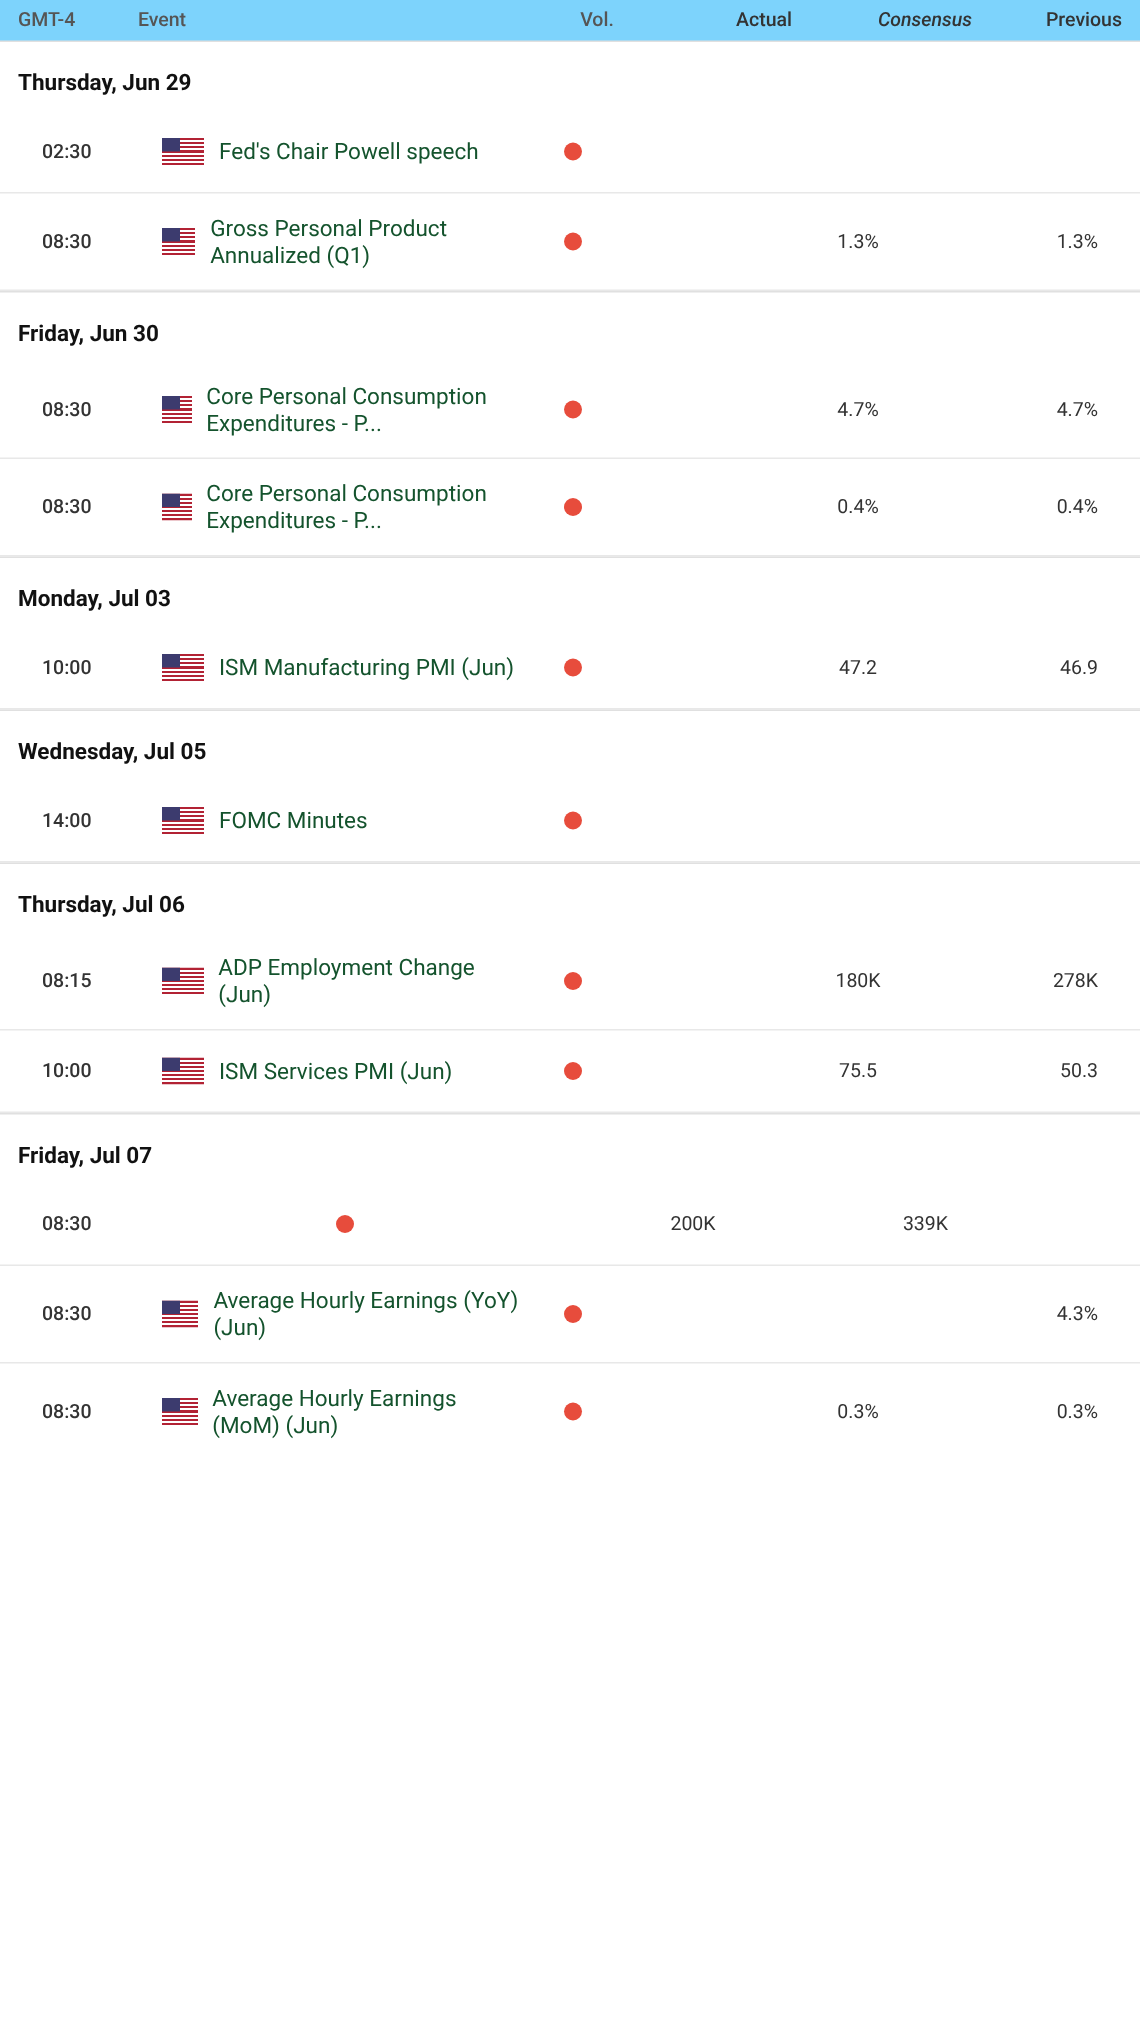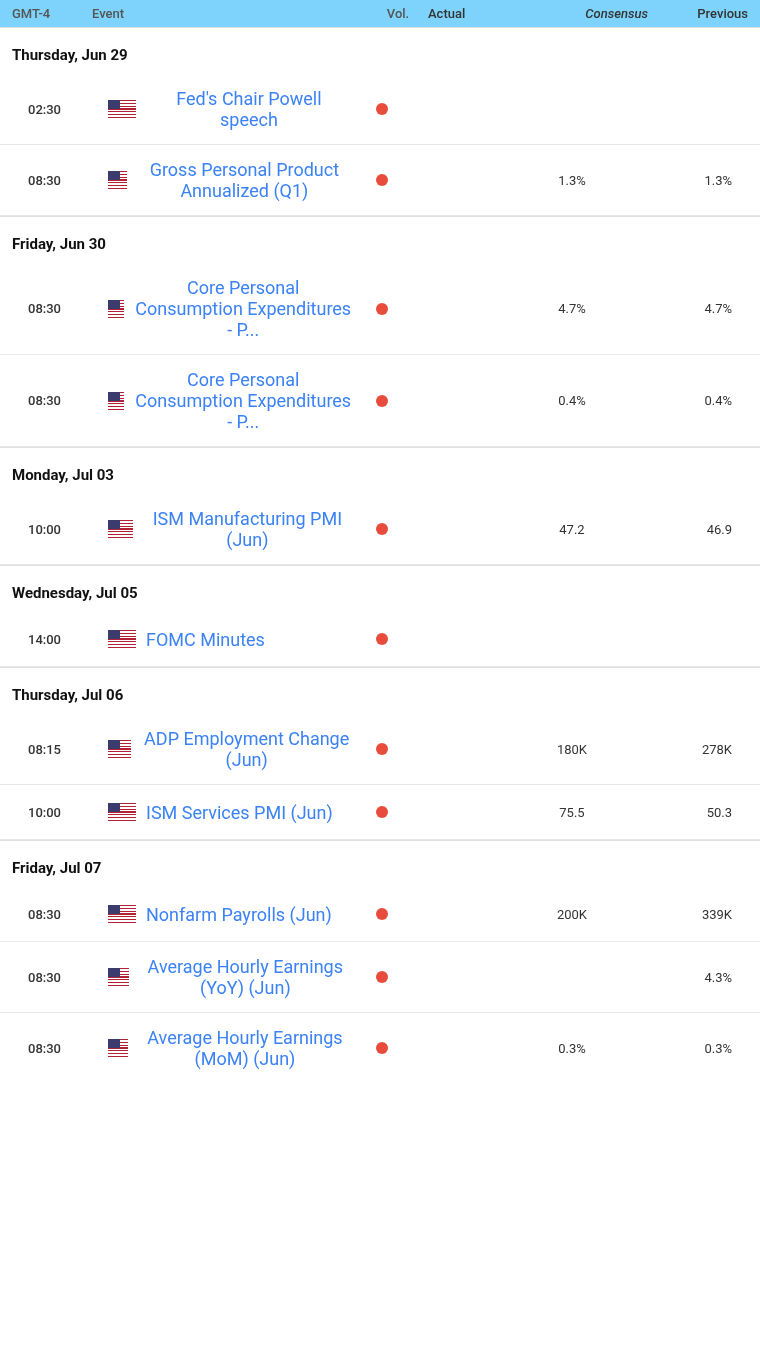--- a/index.html
+++ b/index.html
@@ -20,21 +20,21 @@
       grid-template-columns: 80px 1fr 60px 100px 120px 100px;
       padding: 6px 12px;
       border-bottom: 1px solid #e0e0e0;
       color: #555;
       font-size: 13px;
       font-weight: 500;
       background: #7dd3fc;
     }
 
     .header-row .col-vol { text-align: center; }
-    .header-row .col-actual { text-align: left; }
+    .header-row .col-actual { text-align: right; }
     .header-row .col-consensus { text-align: right; font-style: italic; }
     .header-row .col-previous { text-align: right; }
 
     .date-section {
       padding: 18px 12px 10px 12px;
       font-size: 15px;
       font-weight: 700;
       color: #111;
     }
 
@@ -122,23 +122,22 @@
       color: #333;
     }
 
     .col-previous {
       text-align: right;
       font-size: 13px;
       color: #333;
     }
 
     .event-name {
-      color: #3b82f6;
-      font-size: 18px;
-      text-align: center;
+      color: #14532d;
+      font-size: 15px;
     }
 
     .section-divider {
       border-top: 1px solid #e0e0e0;
     }
   </style>
 </head>
 <body>
 
 <div class="header-row">
@@ -280,27 +279,20 @@
       <div class="col-vol">
         <span class="vol-dot"></span>
       </div>
       <div class="col-actual"></div>
       <div class="col-consensus">75.5</div>
       <div class="col-previous">50.3</div>
     </div>
     <div class="date-section section-divider">Friday, Jul 07</div>
     <div class="event-row">
       <div class="col-time">08:30</div>
-      <div class="col-event">
-        <div class="us-flag">
-          <div class="stripes"></div>
-          <div class="canton"></div>
-        </div>
-        <span class="event-name">Nonfarm Payrolls (Jun)</span>
-      </div>
       <div class="col-vol">
         <span class="vol-dot"></span>
       </div>
       <div class="col-actual"></div>
       <div class="col-consensus">200K</div>
       <div class="col-previous">339K</div>
     </div>
     <div class="event-row">
       <div class="col-time">08:30</div>
       <div class="col-event">

